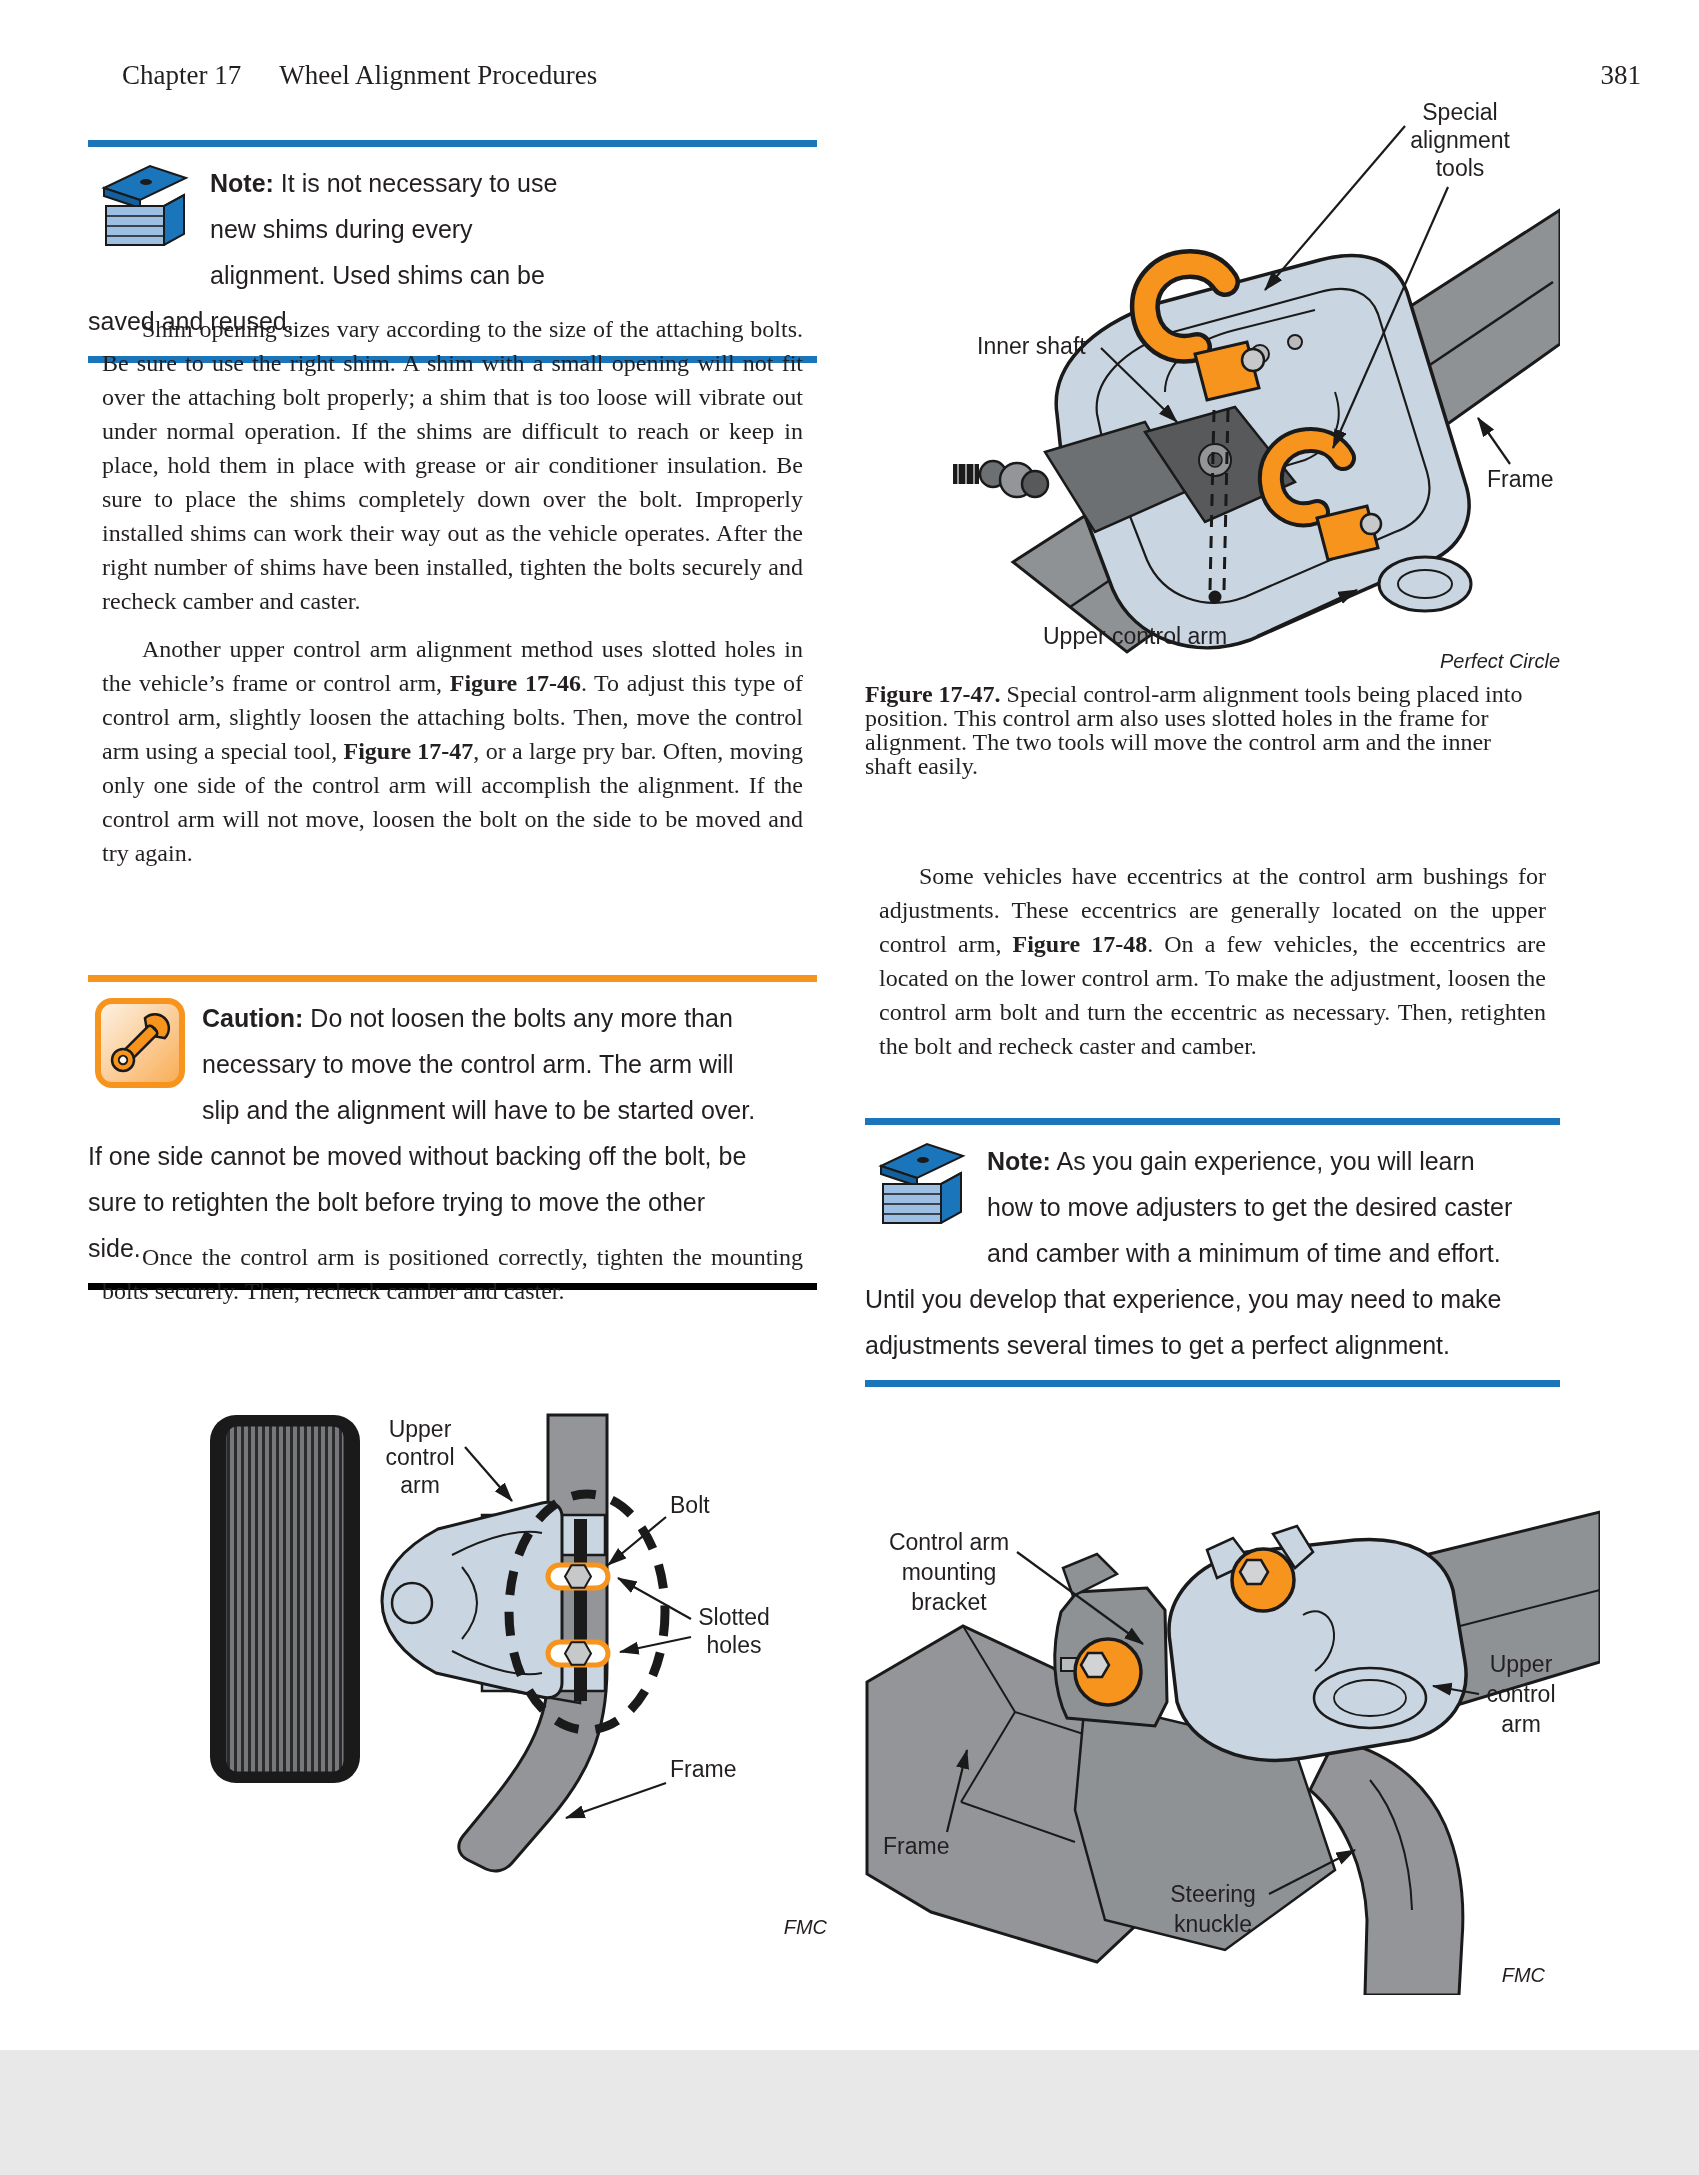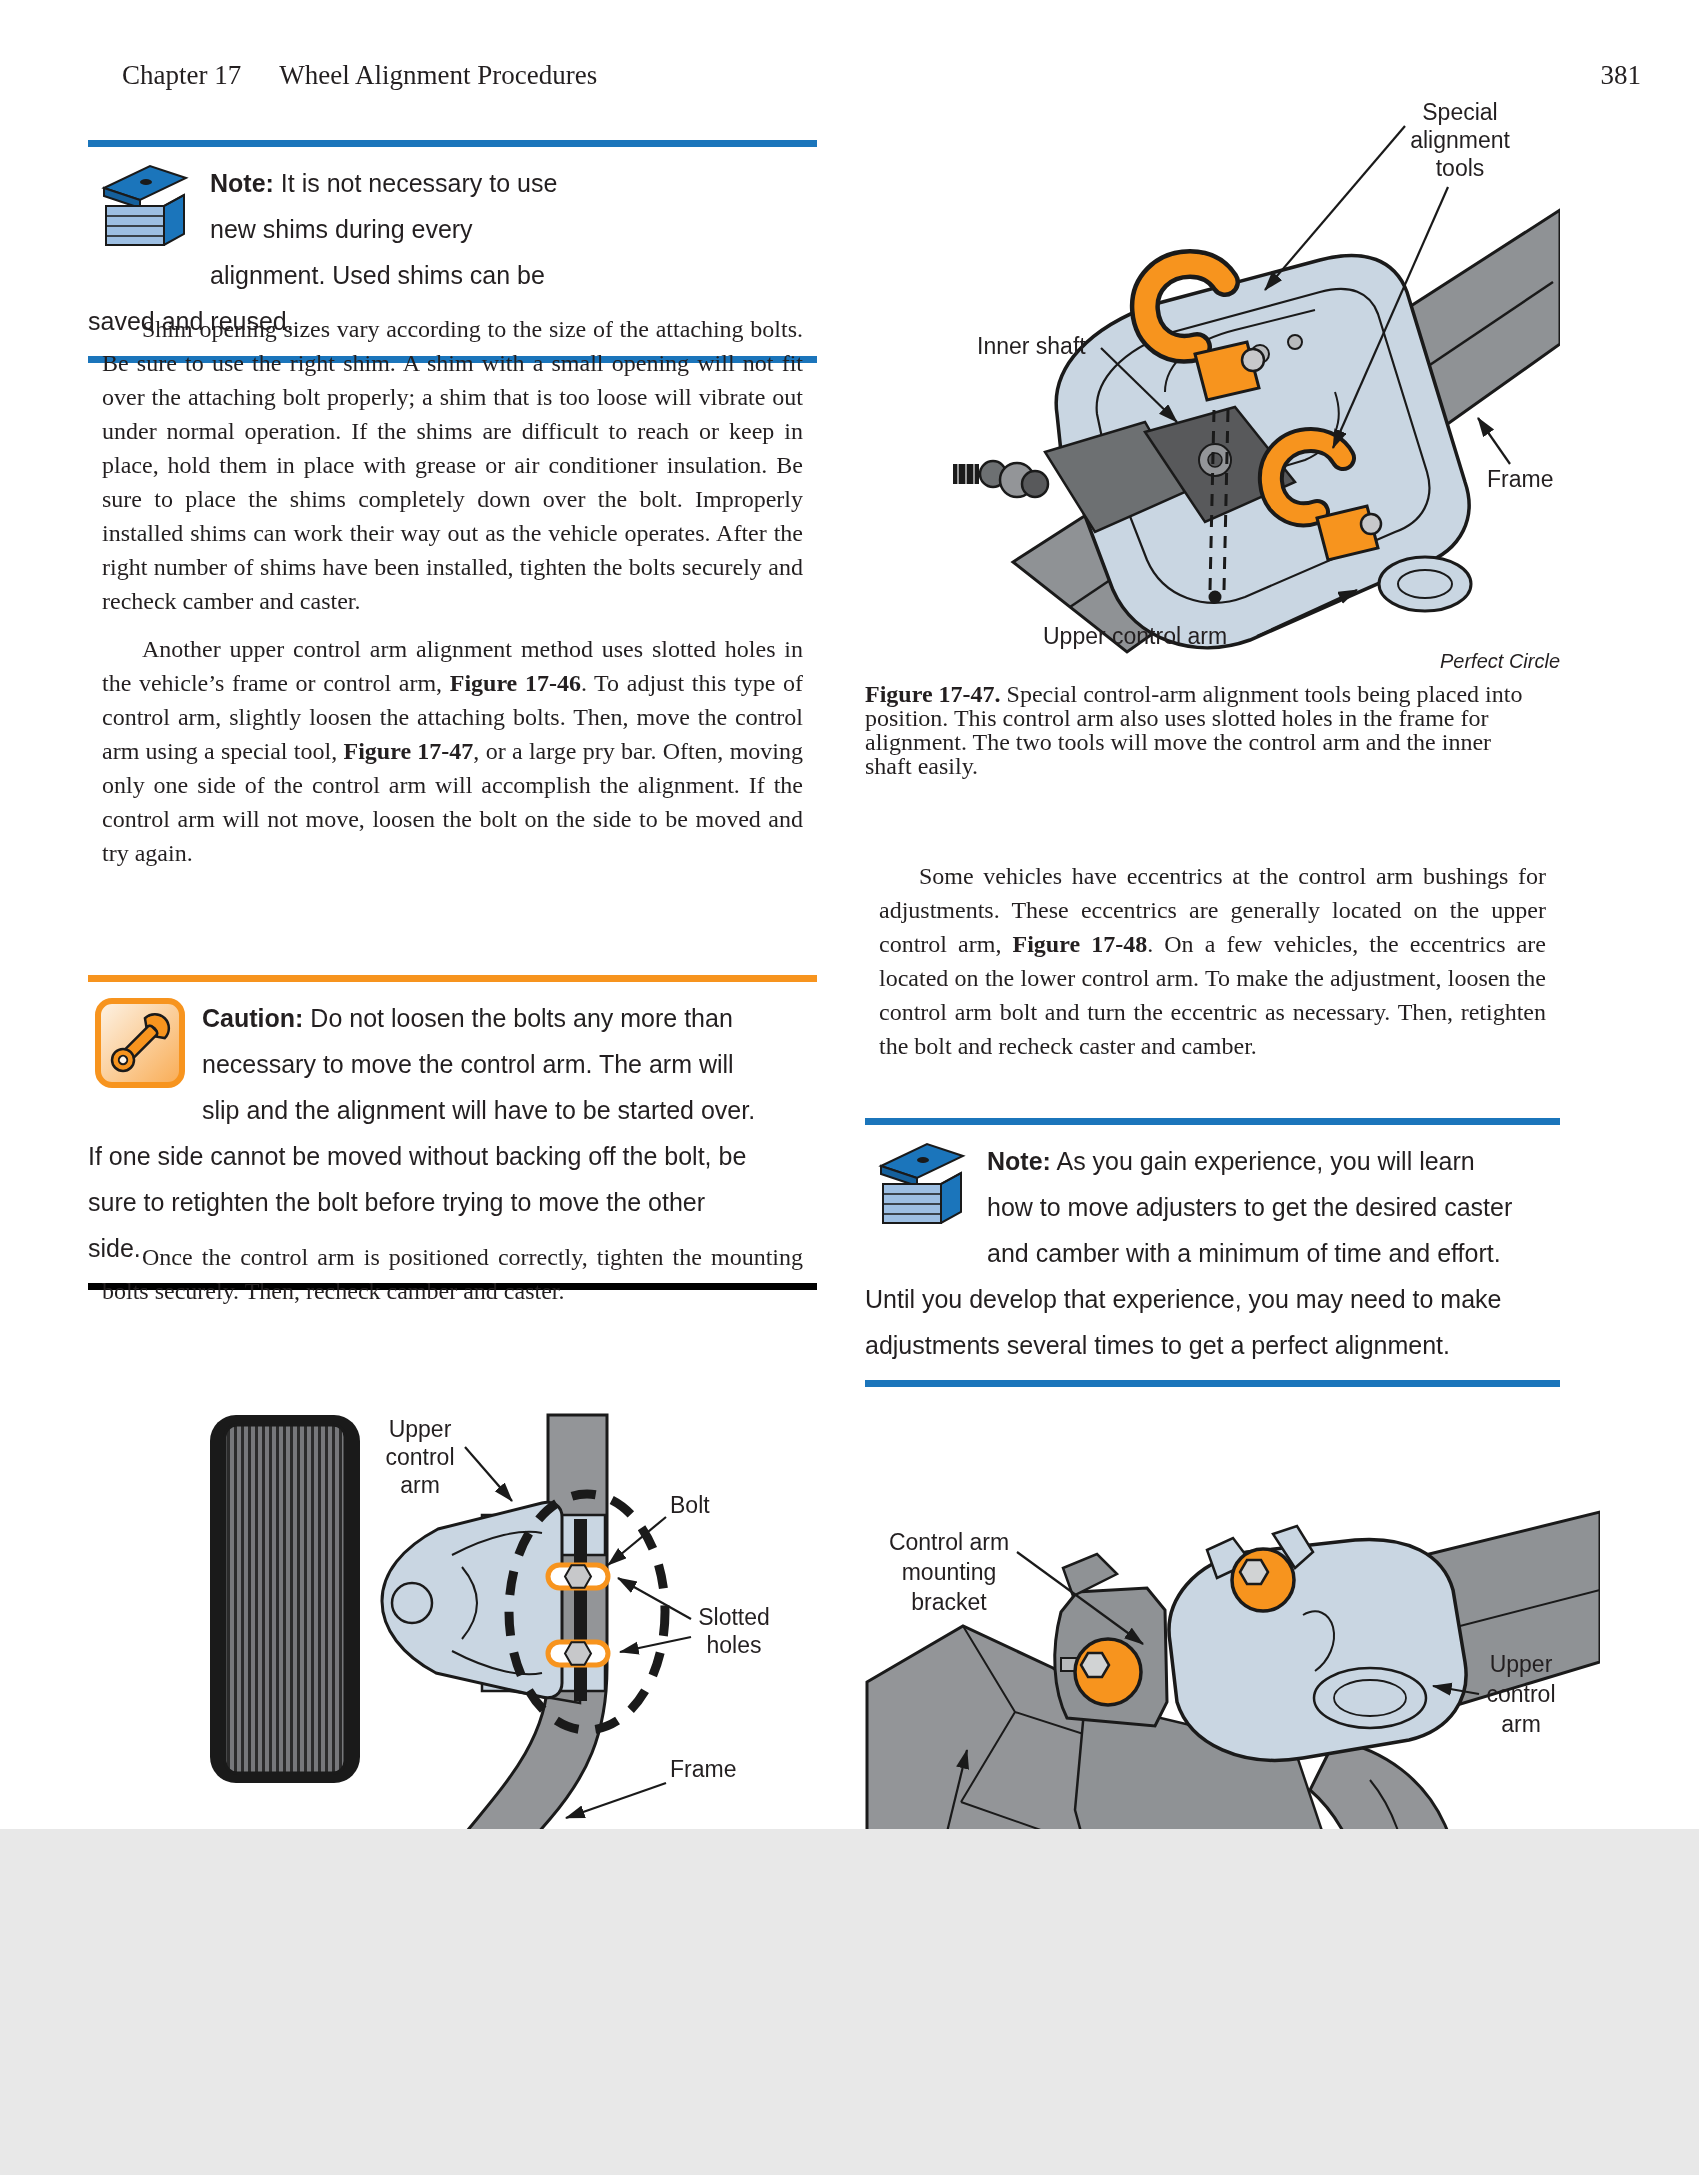--- a/index.html
+++ b/index.html
@@ -1,17 +1,17 @@
 <!DOCTYPE html>
 <html><head>
 <meta charset="utf-8">
 <style>
   html,body { margin:0; padding:0; background:#e8e8e8; }
   .page {
-    position:relative; width:1699px; height:1829px; background:#ffffff;
+    position:relative; width:1699px; height:2050px; background:#ffffff;
     margin:0 auto; overflow:hidden;
     font-family:"Liberation Serif", serif; color:#231f20;
   }
   .hdr-chapter { position:absolute; left:122px; top:60px; font-size:27px; white-space:nowrap; }
   .hdr-chapter .sp { display:inline-block; width:38px; }
   .hdr-page { position:absolute; right:58px; top:60px; font-size:27px; }
 
   
   .nbox { position:absolute; box-sizing:border-box; }
   .nbox.blue   { border-top:7px solid #1b75bb; border-bottom:7px solid #1b75bb; }

